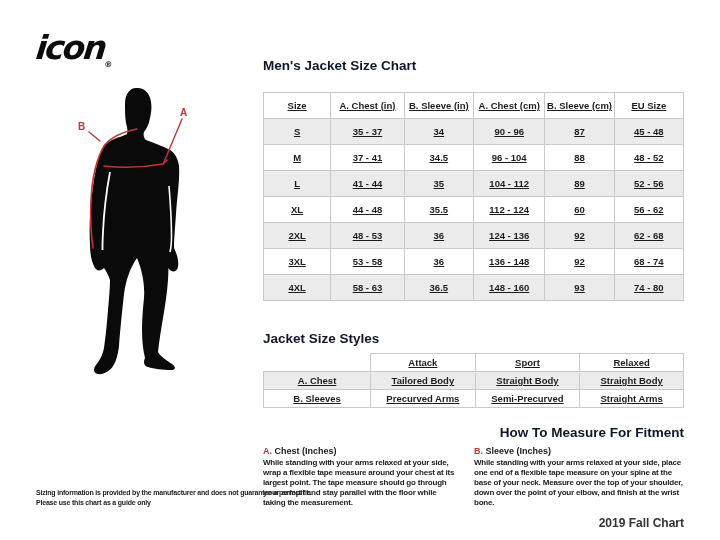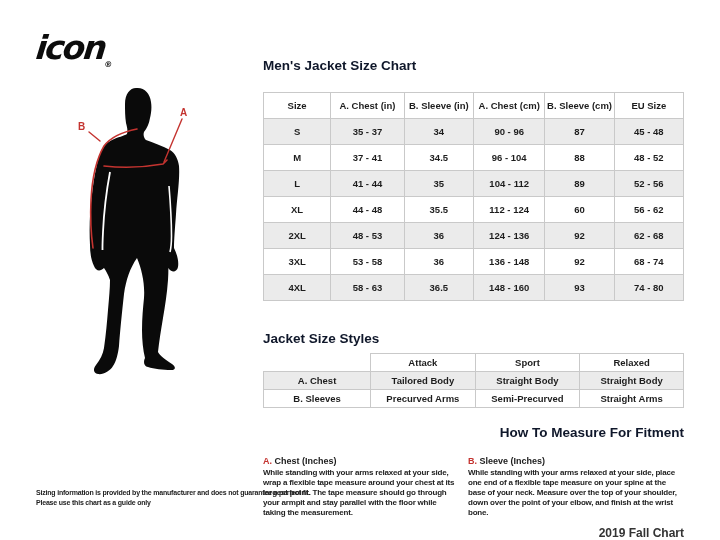--- a/index.html
+++ b/index.html
@@ -14,35 +14,35 @@
   .logo .reg { font-size:8px; font-style:normal; letter-spacing:0; vertical-align:-8px; margin-left:1px; }
 
   
   .figure { position:absolute; left:30px; top:82px; width:220px; height:300px; }
   .figure text { font-family:"Liberation Sans", sans-serif; font-weight:700; font-size:10px; fill:#c43430; }
 
   
   .content { position:absolute; left:263px; top:58px; width:421px; }
   .section-title { font-size:13.5px; font-weight:700; color:#0f172a; }
 
-  table { border-collapse:collapse; width:100%; table-layout:fixed; }
+  table { border-collapse:collapse; width:100%; table-layout:fixed;text-decoration:underline; }
   th, td { border:1px solid #c9c9c9; font-size:9.5px; font-weight:700; text-align:center;
            color:#1d1d1d; padding:0; background:#fff; }
   .size-table { margin-top:19px; }
   .size-table th, .size-table td { height:26px; }
   .size-table tbody tr:nth-child(odd) th, .size-table tbody tr:nth-child(odd) td { background:#ebebeb; }
 
   .styles-title { margin-top:30px; }
   .styles-table { margin-top:7px; }
   .styles-table th, .styles-table td { height:18px; }
   .styles-table tbody tr:nth-child(odd) th, .styles-table tbody tr:nth-child(odd) td { background:#ebebeb; }
   .styles-table th.blank { border:none; background:#fff; }
 
   .measure-title { margin-top:17px;text-align:right; }
-  .measure-cols { display:flex; gap:13px; margin-top:16px; }
+  .measure-cols { display:flex; gap:19px; margin-top:6px; }
   .measure-col-a { flex:0 0 192px; }
   .measure-col-b { flex:1; }
   .measure-heading { font-size:9px; font-weight:700; margin-bottom:2px; }
   .measure-heading .red { color:#c43430; }
   .measure-body { font-size:8px; font-weight:700; line-height:10px; letter-spacing:-0.2px; color:#222; }
 
   .chart-version { margin-top:8px; text-align:right; font-size:12px; font-weight:700; color:#333; }
 
   .disclaimer { position:absolute; left:36px; top:488px; width:235px;
                 font-size:7px; font-weight:700; line-height:9.5px; letter-spacing:-0.2px;

